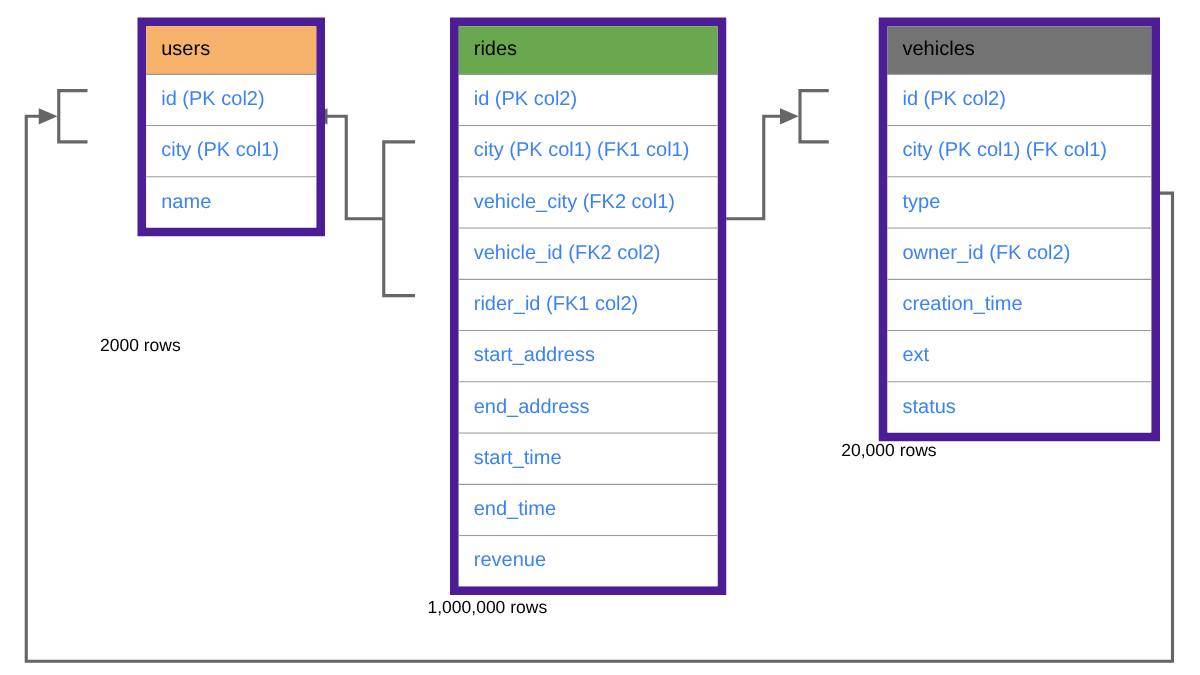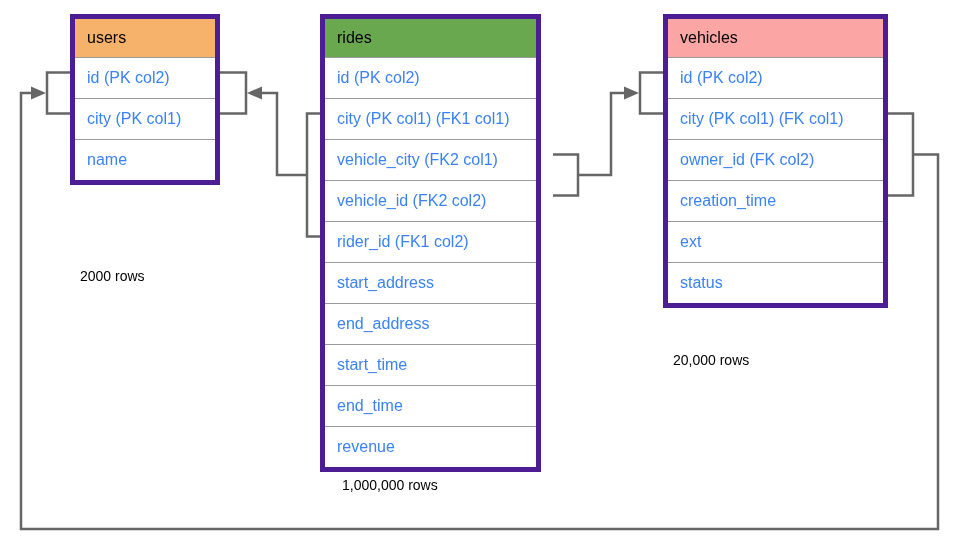--- a/index.html
+++ b/index.html
@@ -19,22 +19,23 @@
     position: absolute;
     left: 0; top: 0;
     width: 960px; height: 540px;
     z-index: 1;
     pointer-events: none;
   }
   .tbl {
     position: absolute;
     z-index: 2;
     background: #ffffff;
-    border: 5px solid #4c1d95;
+    border: 7px solid #4c1d95;
     box-sizing: border-box;
+    margin-left: 40px;
   }
   .thead {
     height: 38px;
     line-height: 38px;
     padding-left: 12px;
     font-size: 16px;
     color: #000000;
     border-bottom: 1px solid #9b9b9b;
     white-space: nowrap;
     overflow: hidden;
@@ -105,23 +106,24 @@
     <div class="trow">rider_id (FK1 col2)</div>
     <div class="trow">start_address</div>
     <div class="trow">end_address</div>
     <div class="trow">start_time</div>
     <div class="trow">end_time</div>
     <div class="trow">revenue</div>
   </div>
   <div class="rowcount" style="left:342px; top:477px">1,000,000 rows</div>
 
   <div class="tbl" style="left:663px; top:14px; width:225px">
-    <div class="thead" style="background-color: #fca5a5;">vehicles</div>
+    <div class="thead" style="background-color: #737373;">vehicles</div>
     <div class="trow">id (PK col2)</div>
     <div class="trow">city (PK col1) (FK col1)</div>
+    <div class="trow">type</div>
     <div class="trow">owner_id (FK col2)</div>
     <div class="trow">creation_time</div>
     <div class="trow">ext</div>
     <div class="trow">status</div>
   </div>
   <div class="rowcount" style="left:673px; top:352px">20,000 rows</div>
 
 </div>
 
 </body></html>

